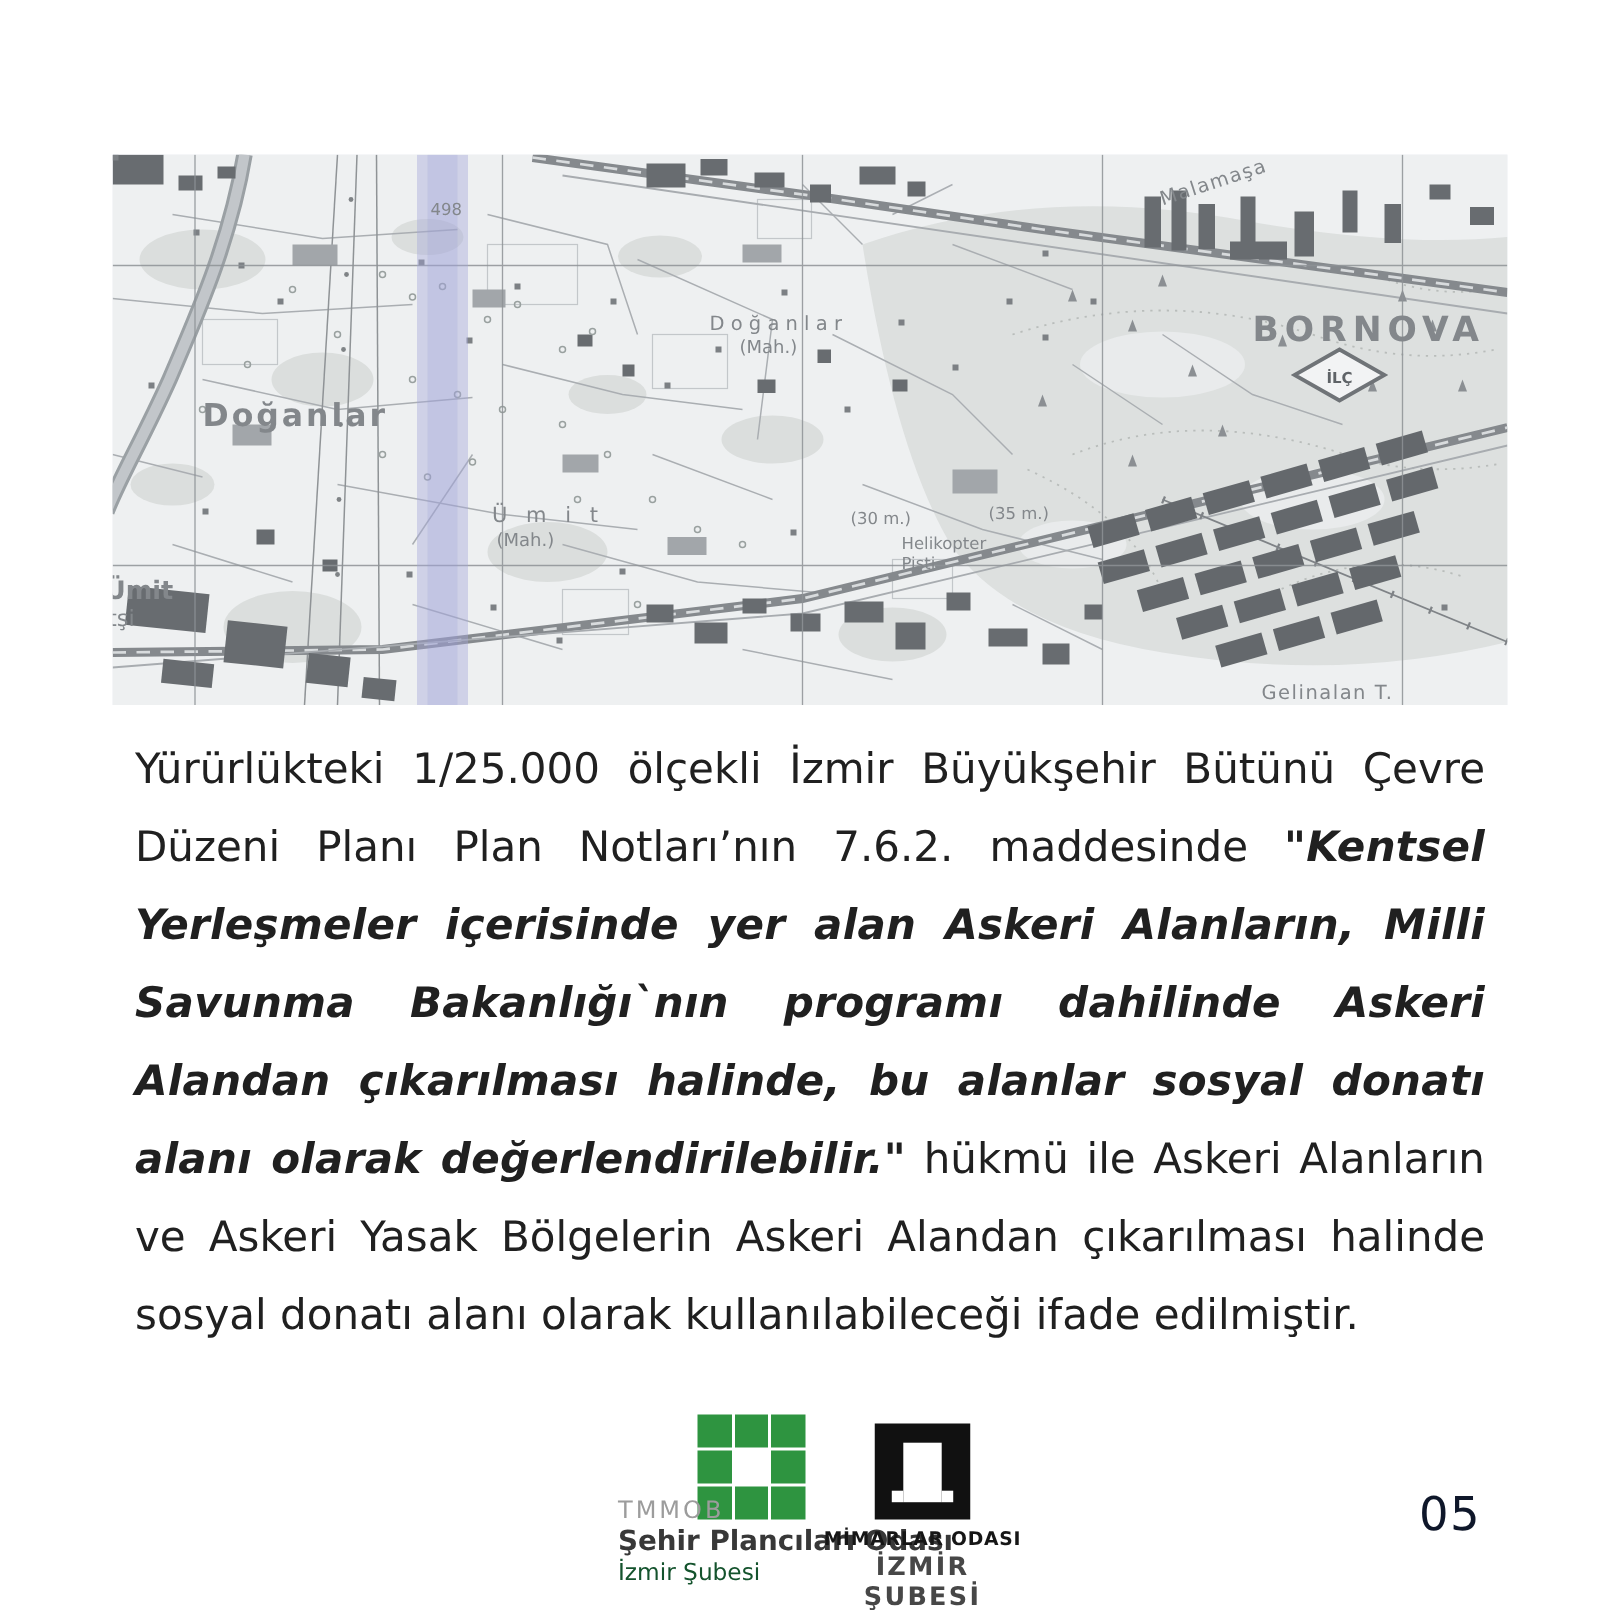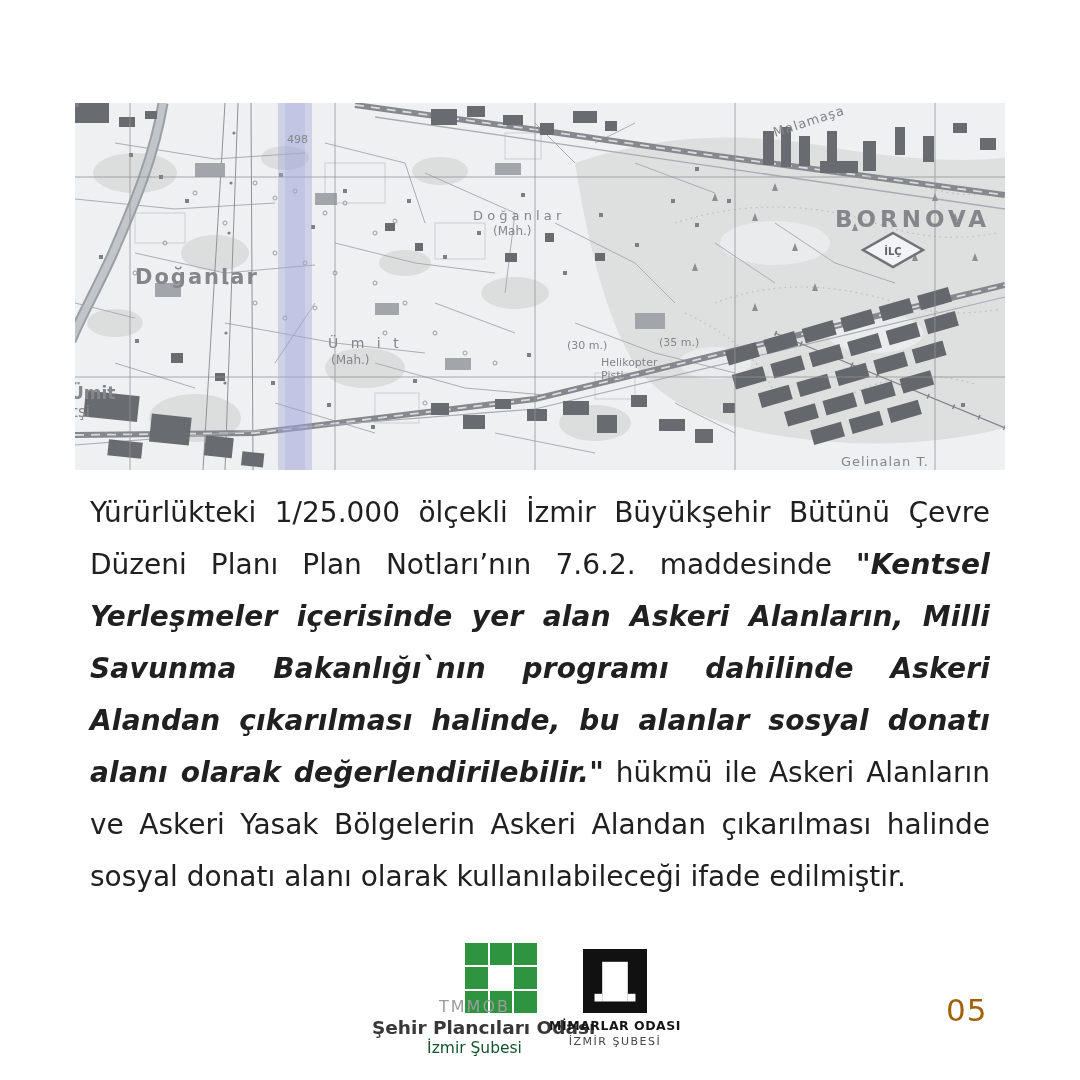--- a/index.html
+++ b/index.html
@@ -27,33 +27,33 @@
   .quote{font-weight:bold;font-style:italic;letter-spacing:.2px;}
   .p-bold{font-weight:bold;}
 
   
   .spo-grid{
     position:absolute;left:465px;top:943px;width:72px;height:70px;
     display:grid;grid-template-columns:1fr 1fr 1fr;grid-template-rows:1fr 1fr 1fr;gap:2px;
   }
   .spo-grid div{background:#2e9440;}
   .spo-grid div.hole{background:#ffffff;}
-  .spo-text{position:absolute;left:372px;top:997px;width:205px;text-align:center;}
+  .spo-text{position:absolute;left:412px;top:997px;width:205px;text-align:left;}
   .spo-org{font-size:16px;letter-spacing:2px;color:#9c9c9c;}
   .spo-name{font-size:18.5px;font-weight:bold;color:#383838;margin-top:1px;white-space:nowrap;}
   .spo-branch{font-size:15.5px;color:#14532d;margin-top:1px;}
 
   .mo-logo{position:absolute;left:583px;top:948px;width:64px;height:66px;}
   .mo-text{position:absolute;left:543px;top:1018px;width:144px;text-align:center;}
   .mo-name{font-size:12.5px;font-weight:bold;color:#161616;letter-spacing:.5px;white-space:nowrap;}
-  .mo-branch{font-size:11px;font-weight:normal;color:#474747;letter-spacing:1.5px;margin-top:2px;}
+  .mo-branch{font-size:17px;font-weight:bold;color:#474747;letter-spacing:1.5px;margin-top:2px;}
 
   .page-num{
     position:absolute;left:946px;top:992px;
-    font-size:31px;color:#a16207;letter-spacing:1px;
+    font-size:31px;color:#0f172a;letter-spacing:1px;
   }
 </style>
 </head>
 <body>
 
 <div class="page">
 
   <div class="map-wrap">
     <svg viewBox="0 0 930 367">
 

